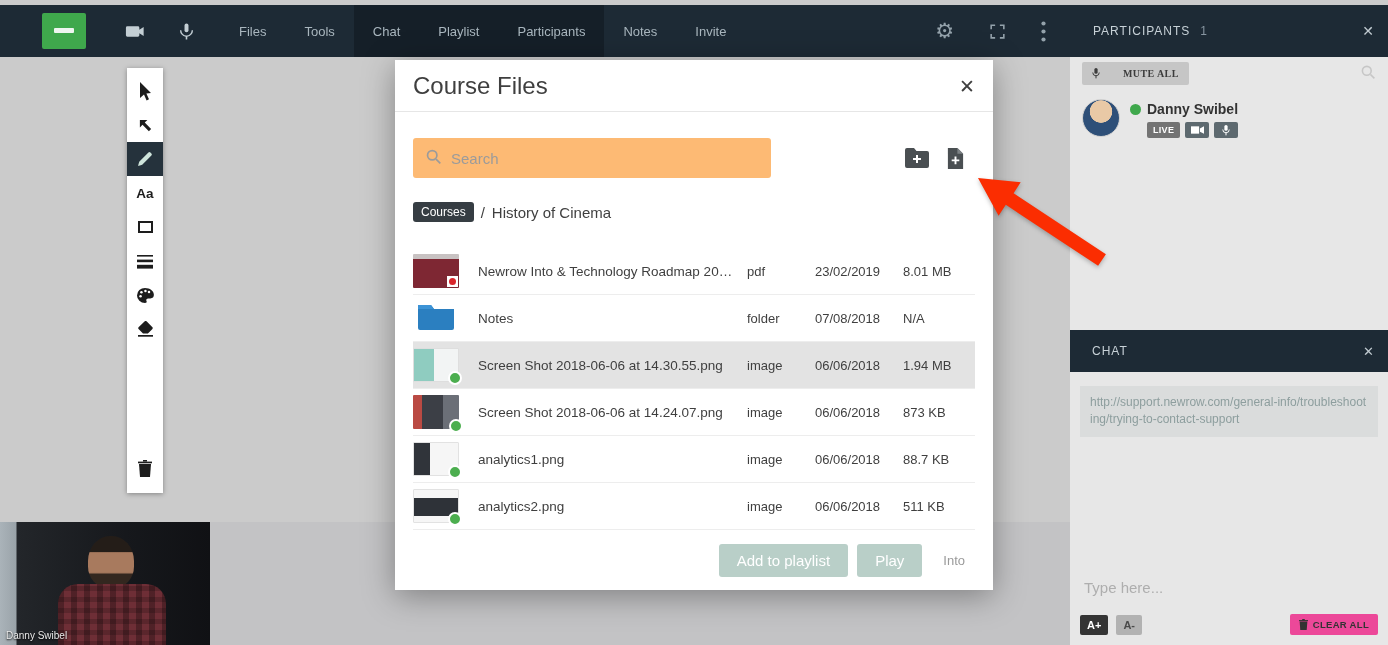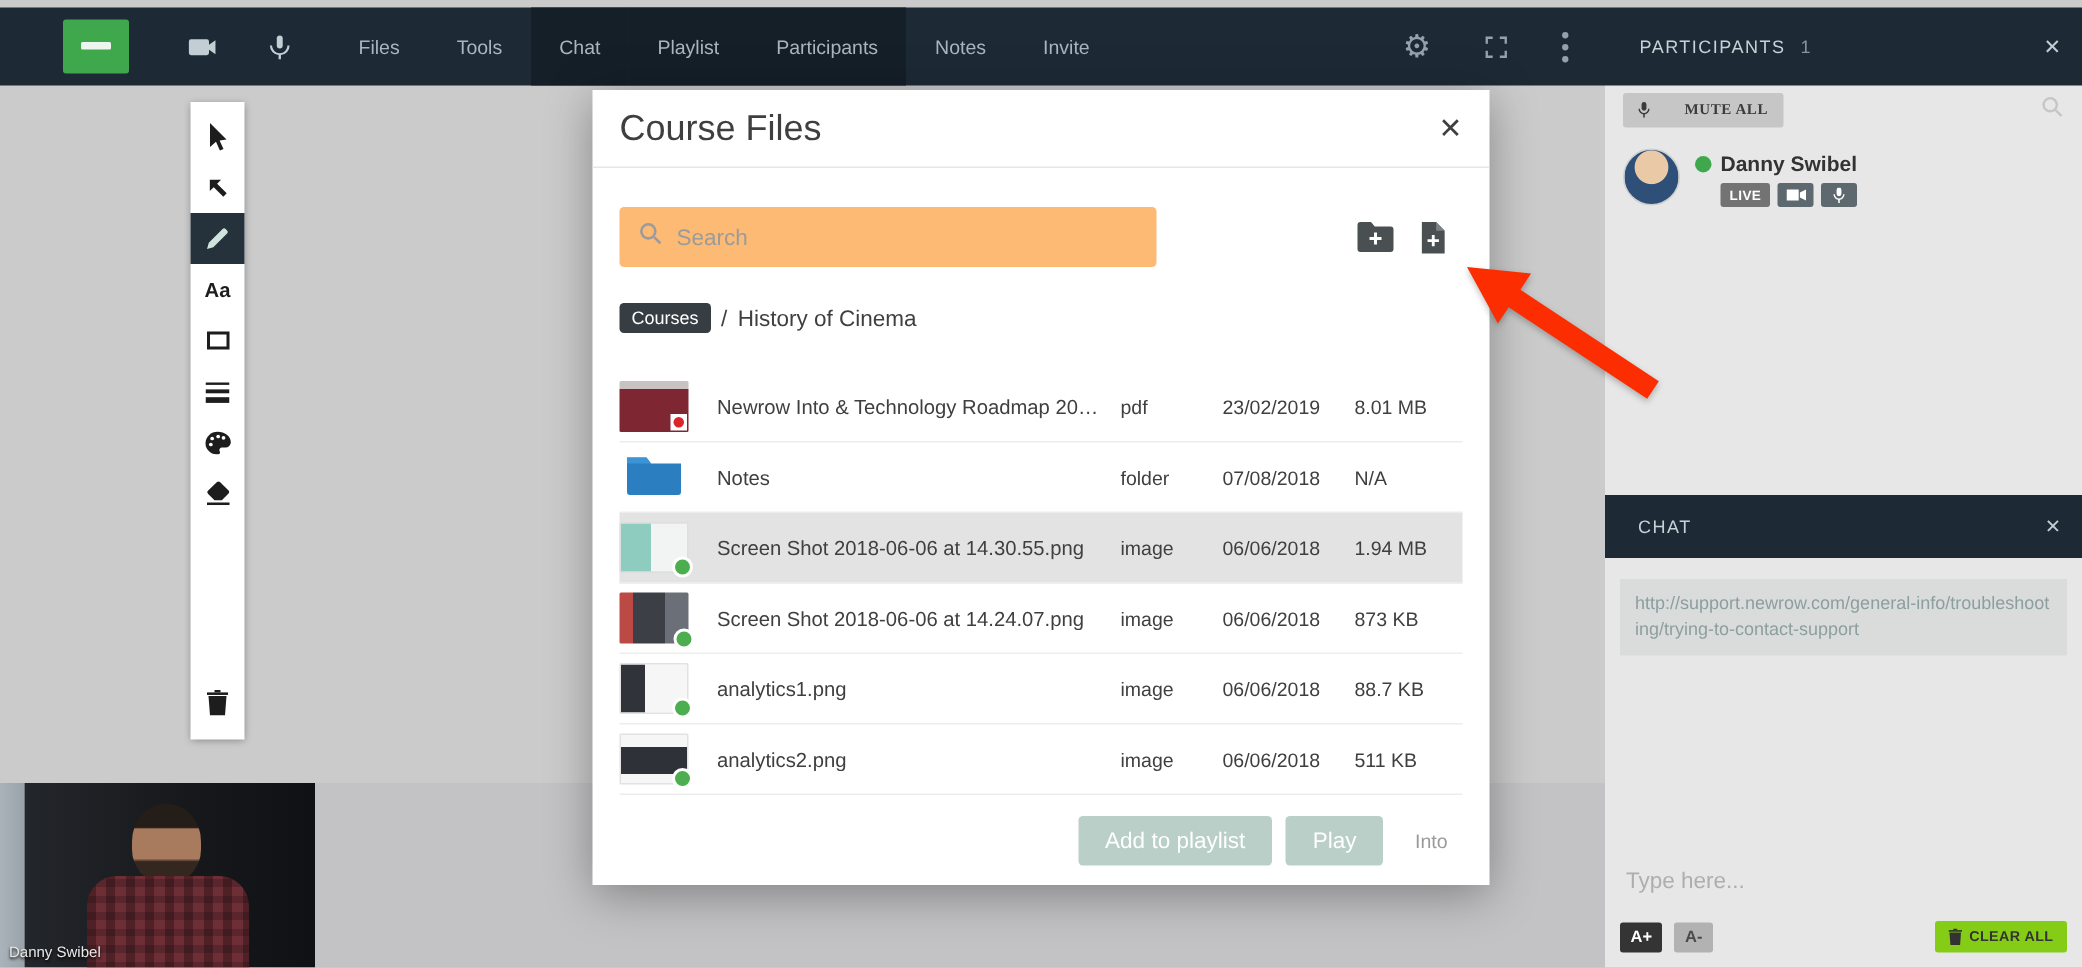--- a/index.html
+++ b/index.html
@@ -54,21 +54,21 @@
   .chat-meta { margin-top:7px; }
   .chat-author { font-size:10.5px; color:#6e9c9c; }
   .chat-time { font-size:10px; color:#a9b4b4; margin-left:6px; }
   .chat-spacer { flex:1; }
   .chat-input { border:none; background:transparent; font-size:15px; color:#555; padding:6px 4px; outline:none; font-family:inherit; width:100%; }
   .chat-input::placeholder { color:#aeaeae; }
   .chat-controls { display:flex; align-items:center; margin-top:12px; }
   .font-btn { border:none; border-radius:2px; font-size:11px; font-weight:bold; padding:4px 7px; cursor:pointer; font-family:inherit; }
   .font-inc { background:#343434; color:#fff; }
   .font-dec { background:#b2b2b2; color:#4a4a4a; margin-left:8px; }
-  .clear-all-btn { margin-left:auto; background:#84cc16; border:none; border-radius:2px; padding:5px 9px; display:flex; align-items:center; gap:5px; font-size:9.5px; font-weight:bold; color:#333; cursor:pointer; font-family:inherit; letter-spacing:.3px; }
+  .clear-all-btn { margin-left:auto; background:#ec4899; border:none; border-radius:2px; padding:5px 9px; display:flex; align-items:center; gap:5px; font-size:9.5px; font-weight:bold; color:#333; cursor:pointer; font-family:inherit; letter-spacing:.3px; }
 
   
   .video-tray { position:absolute; left:0; top:522px; width:1070px; height:123px; background:#c3c3c5; z-index:10; }
   .webcam { position:absolute; left:0; top:0; width:210px; height:123px; overflow:hidden; background:linear-gradient(90deg,#aab3b9 0,#9aa3a9 16px,#23262a 17px,#16181c 60%,#101114 100%); cursor:pointer; }
   .wc-head { position:absolute; left:88px; top:14px; width:46px; height:52px; border-radius:48% 48% 42% 42%; background:linear-gradient(180deg,#241d18 0 30%, #a87a5e 32% 70%, #33271f 74%); }
   .wc-body { position:absolute; left:58px; top:62px; width:108px; height:62px; border-radius:20px 20px 0 0;
              background:repeating-linear-gradient(90deg, rgba(0,0,0,.28) 0 6px, rgba(0,0,0,0) 6px 13px),
                         repeating-linear-gradient(0deg, rgba(0,0,0,.18) 0 5px, rgba(0,0,0,0) 5px 11px), #6e2e36; }
   .wc-label { position:absolute; left:6px; bottom:4px; color:#e9e9e9; font-size:10px; text-shadow:0 1px 2px #000; }
 

